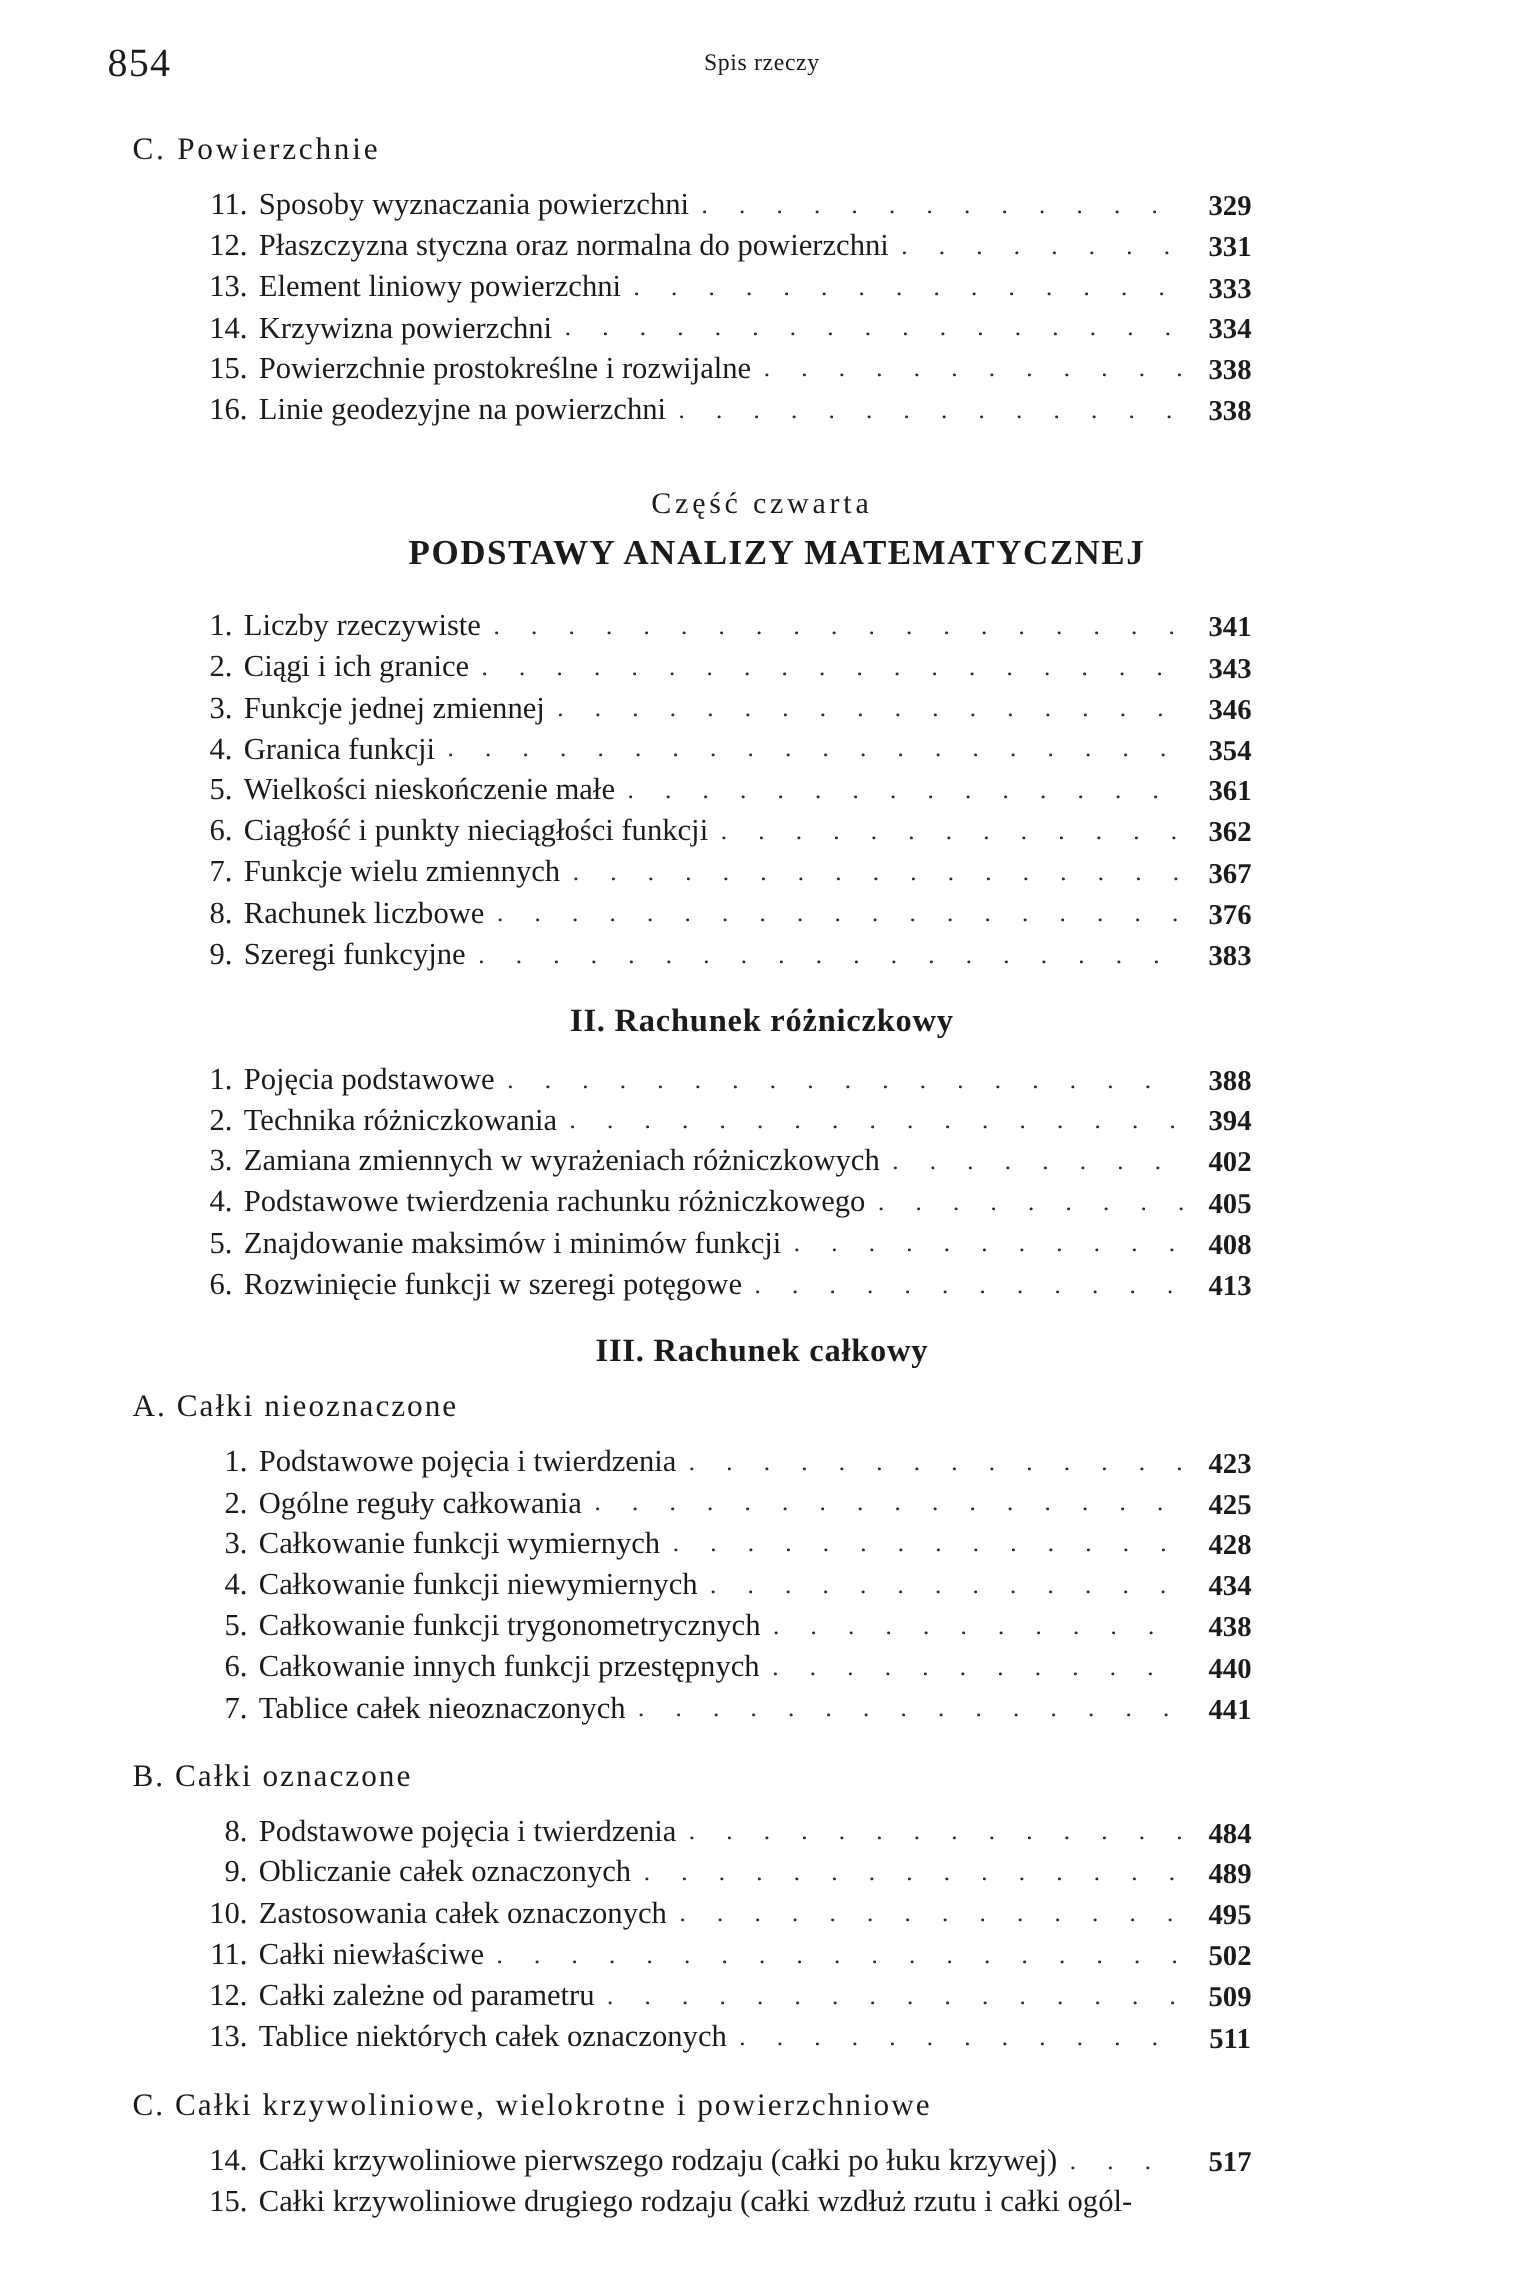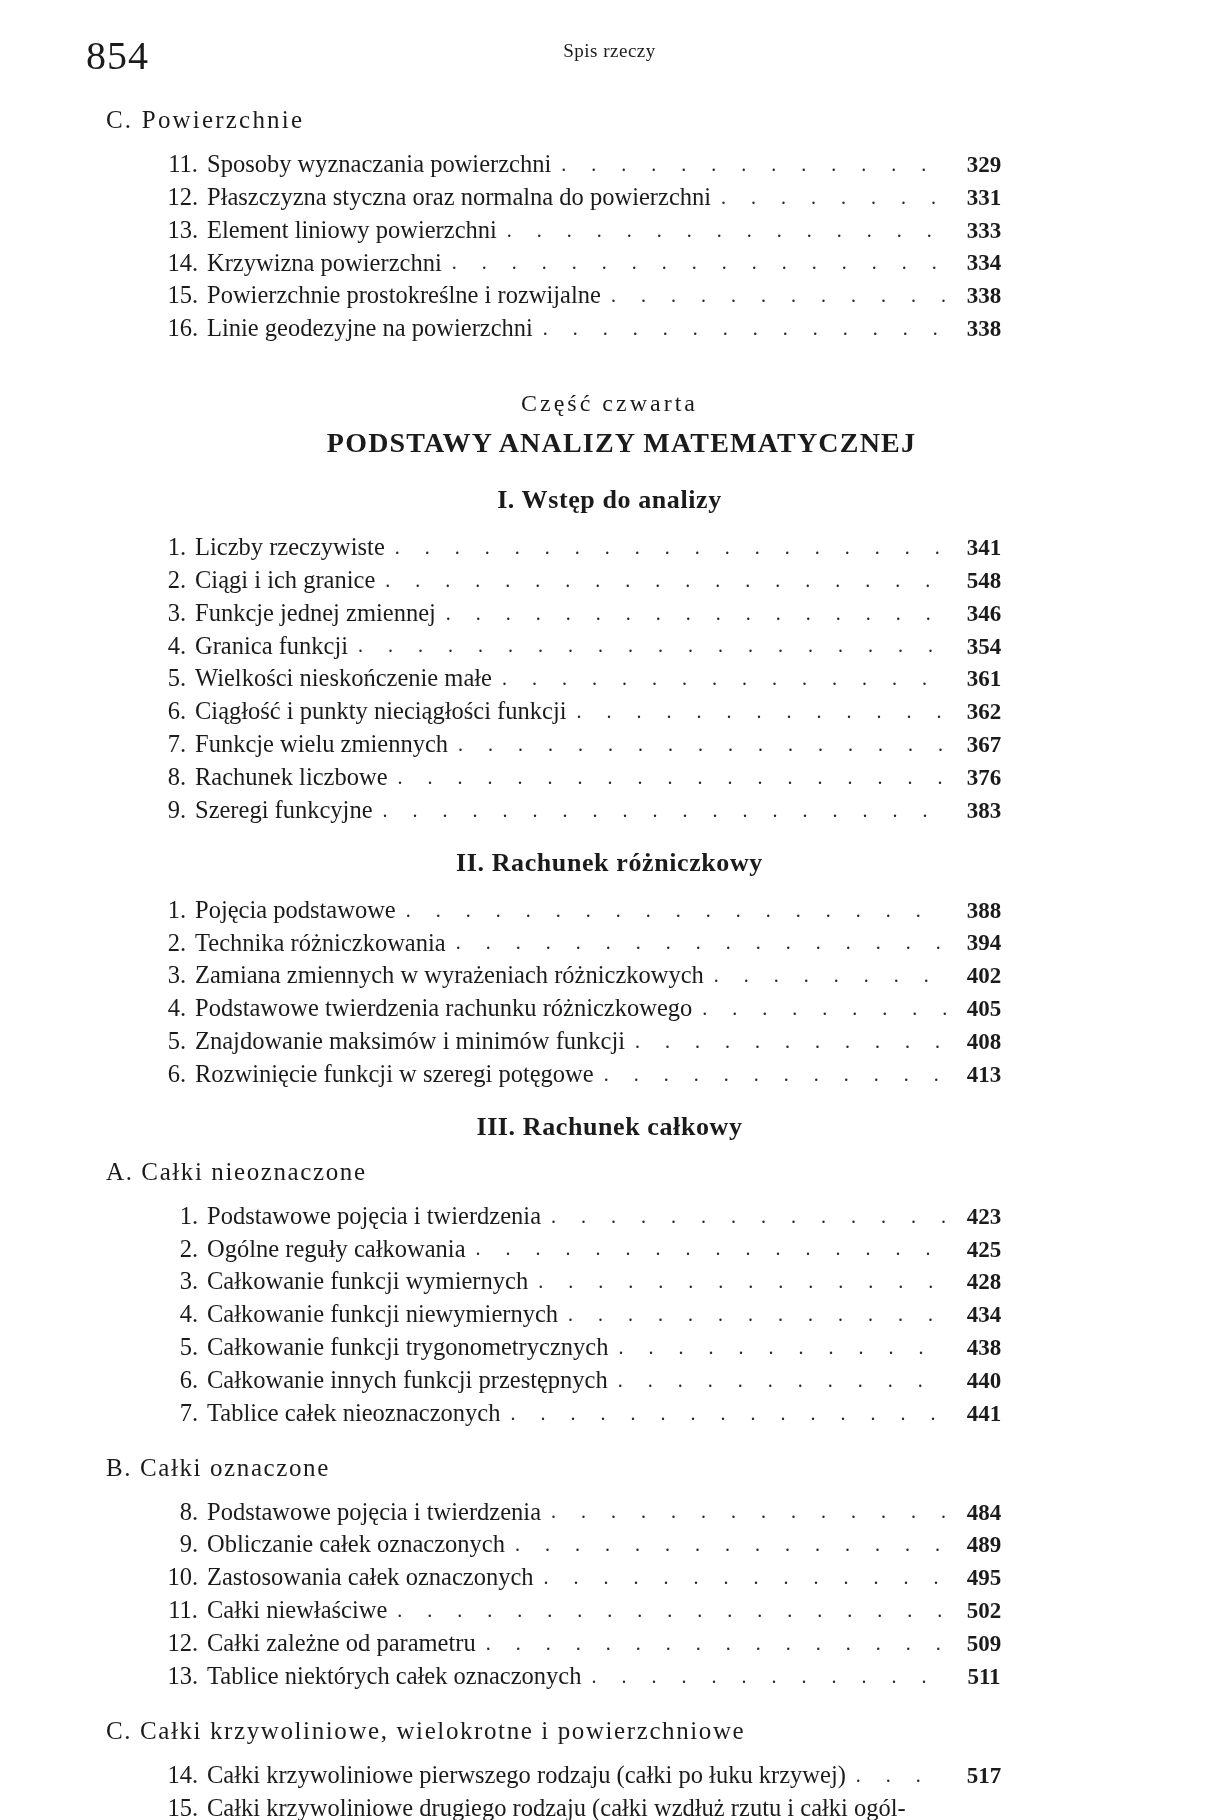--- a/index.html
+++ b/index.html
@@ -26,21 +26,21 @@
   
   .page-header {
     position: relative;
     height: 70px;
     margin: 26px 0 0 0;
   }
   .folio {
     position: absolute;
     left: 86px;
     top: 6px;
-    font-size: 40px;
+    font-size: 32px;
     letter-spacing: 1px;
   }
   .running-head {
     position: absolute;
     left: 0;
     right: 0;
     top: 14px;
     text-align: center;
     font-size: 19px;
     letter-spacing: 0.5px;
@@ -184,33 +184,32 @@
       <span class="num">16.</span>
       <span class="txt">Linie geodezyjne na powierzchni</span>
       <span class="leader">. . . . . . . . . . . . . . . . . . . . . . . . . . . . . . . . . . . . . . . . . . . . .</span>
       <span class="pg">338</span>
     </li>
   </ul>
 
   <div class="part-label">Część czwarta</div>
   <div class="part-title">PODSTAWY ANALIZY MATEMATYCZNEJ</div>
 
-  <div class="chapter-title">I. Wstęp do analizy</div>
   <ul class="toc-list">
     <li class="toc-item indent-d">
       <span class="num">1.</span>
       <span class="txt">Liczby rzeczywiste</span>
       <span class="leader">. . . . . . . . . . . . . . . . . . . . . . . . . . . . . . . . . . . . . . . . . . . . .</span>
       <span class="pg">341</span>
     </li>
     <li class="toc-item indent-d">
       <span class="num">2.</span>
       <span class="txt">Ciągi i ich granice</span>
       <span class="leader">. . . . . . . . . . . . . . . . . . . . . . . . . . . . . . . . . . . . . . . . . . . . .</span>
-      <span class="pg">548</span>
+      <span class="pg">343</span>
     </li>
     <li class="toc-item indent-d">
       <span class="num">3.</span>
       <span class="txt">Funkcje jednej zmiennej</span>
       <span class="leader">. . . . . . . . . . . . . . . . . . . . . . . . . . . . . . . . . . . . . . . . . . . . .</span>
       <span class="pg">346</span>
     </li>
     <li class="toc-item indent-d">
       <span class="num">4.</span>
       <span class="txt">Granica funkcji</span>

